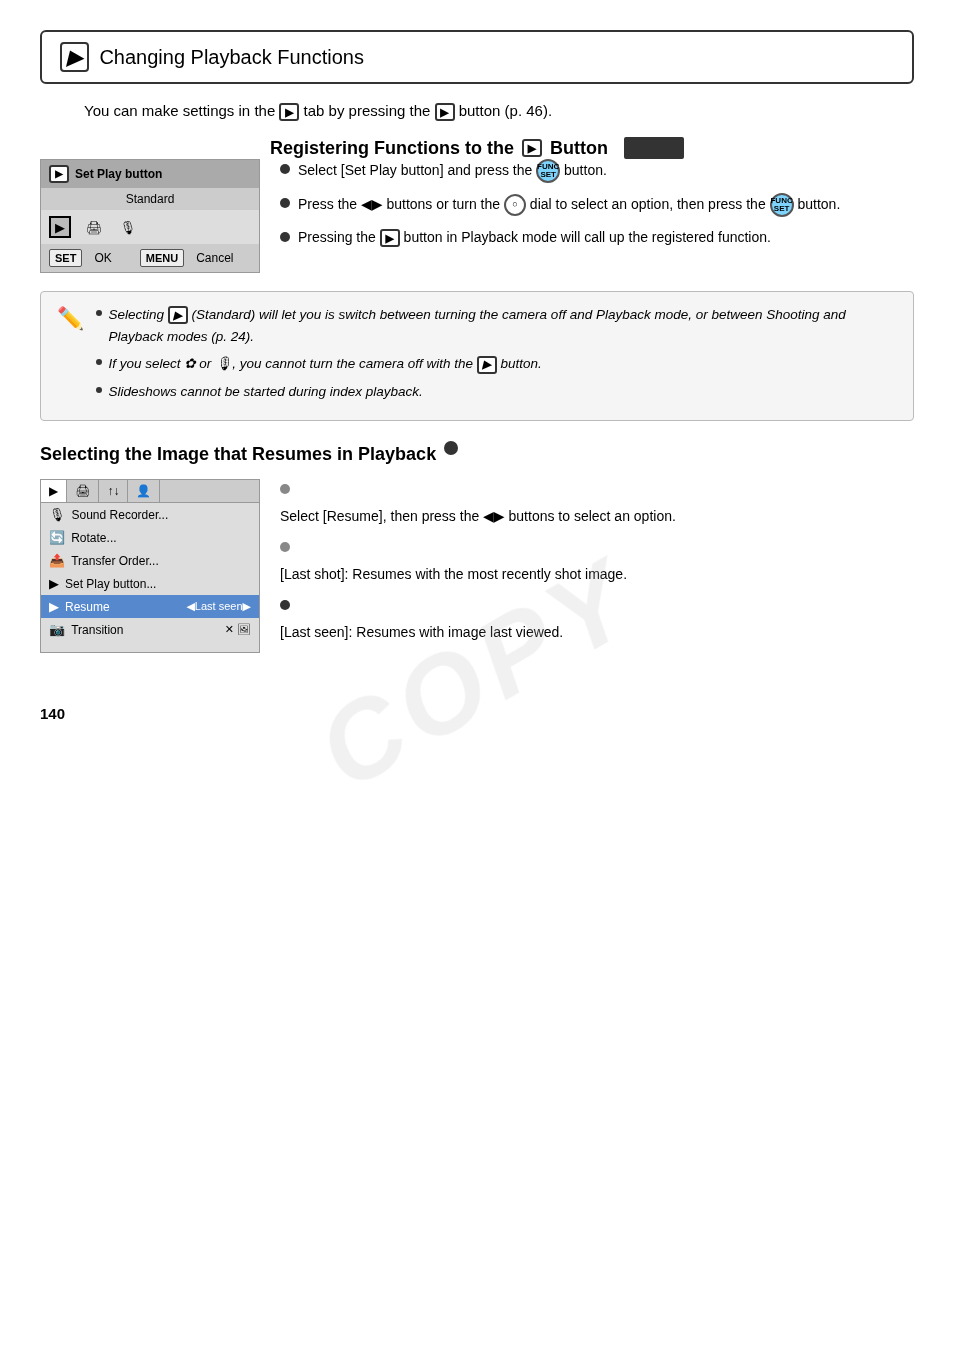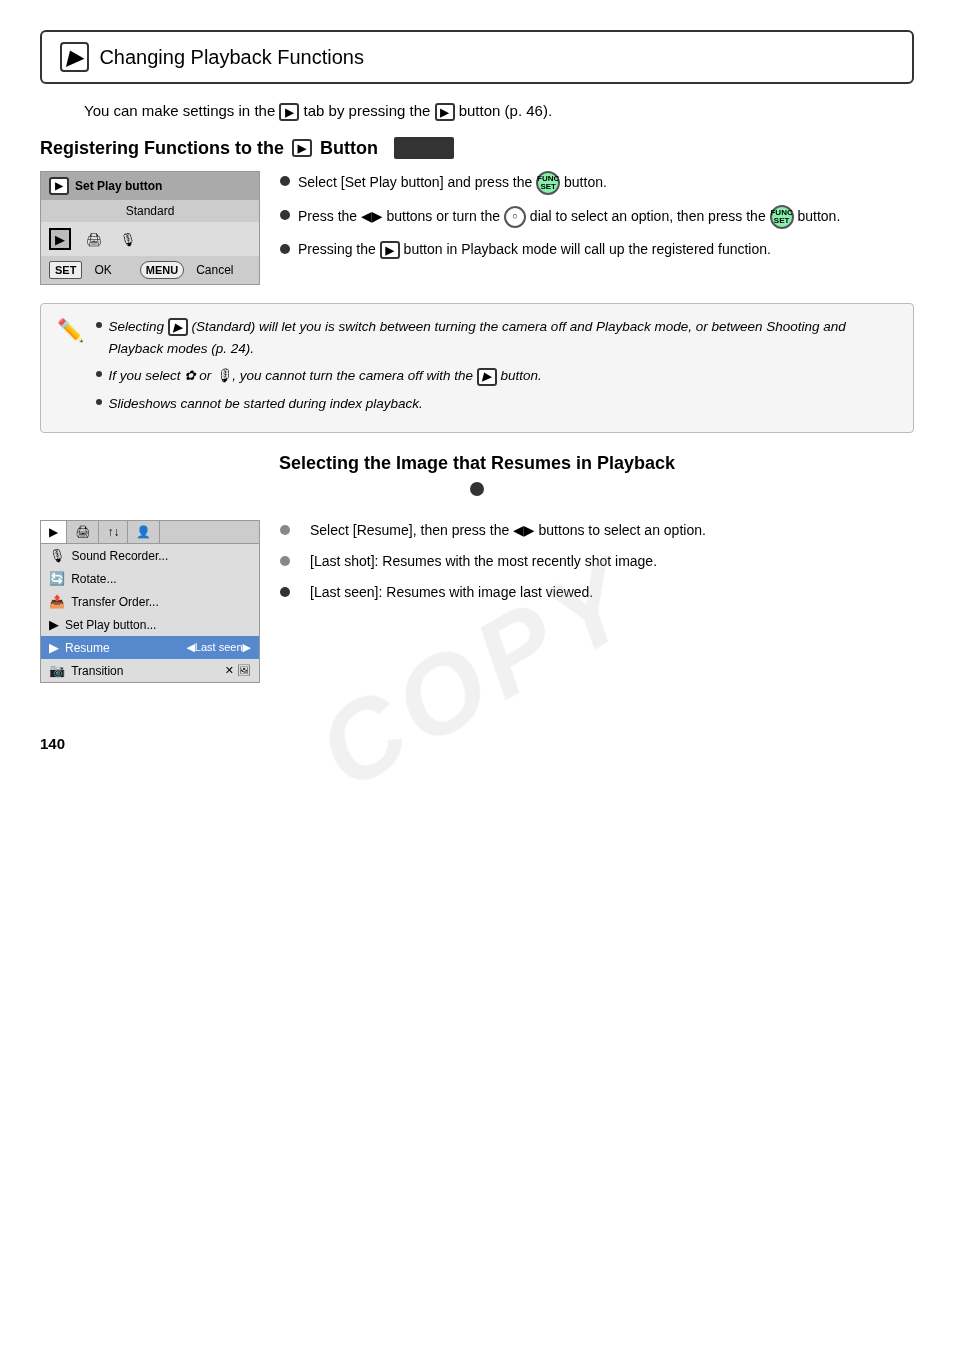--- a/index.html
+++ b/index.html
@@ -34,24 +34,24 @@
     }
     .page-title-text {
       font-size: 20px;
       font-weight: normal;
     }
 
     
     .section-header {
       font-size: 18px;
       font-weight: bold;
-      margin-bottom: 12px;
       display: flex;
       align-items: center;
       gap: 6px;
+      justify-content: center;
     }
     .section-header-bar {
       display: flex;
       align-items: center;
       gap: 8px;
     }
     .section-header-bar .header-accent {
       display: inline-block;
       width: 60px;
       height: 22px;
@@ -81,21 +81,21 @@
       display: inline-flex;
       align-items: center;
       justify-content: center;
       border: 2px solid #555;
       border-radius: 50%;
       width: 24px;
       height: 24px;
       font-size: 8px;
       font-weight: bold;
       vertical-align: middle;
-      background: #86efac;
+      background: #7dd3fc;
       line-height: 1;
       text-align: center;
     }
 
     
     .dial-icon {
       display: inline-flex;
       align-items: center;
       justify-content: center;
       border: 2px solid #555;
@@ -231,21 +231,20 @@
     }
 
     
     .section2-header {
       font-size: 18px;
       font-weight: bold;
       margin-bottom: 12px;
       display: flex;
       align-items: center;
       gap: 8px;
-      flex-direction: column;
     }
 
     .section2-layout {
       display: flex;
       gap: 20px;
     }
 
     
     .menu2-mockup {
       border: 1px solid #999;
@@ -290,24 +289,25 @@
     }
 
     
     .bullet-list2 {
       list-style: none;
       flex: 1;
     }
     .bullet-list2 li {
       display: flex;
       align-items: flex-start;
-      gap: 20px;
+      gap: 12px;
       margin-bottom: 10px;
       font-size: 14px;
       line-height: 1.5;
+      flex-direction: column;
     }
     .bullet-dot-gray {
       width: 10px;
       height: 10px;
       border-radius: 50%;
       background: #888;
       margin-top: 5px;
       flex-shrink: 0;
     }
     .bullet-dot-dark {
@@ -375,21 +375,21 @@
     </div>
     <div class="menu-subtitle">Standard</div>
     <div class="menu-icons-row">
       <div class="menu-icon-item selected">▶</div>
       <div class="menu-icon-item">🖨</div>
       <div class="menu-icon-item">🎙</div>
     </div>
     <div class="menu-bottom-row">
       <span class="menu-btn">SET</span>
       <span>OK</span>
-      <span style="margin-left:16px;border-radius:9px;" class="menu-btn">MENU</span>
+      <span style="margin-left:16px;" class="menu-btn">MENU</span>
       <span>Cancel</span>
     </div>
   </div>
 
   <ul class="bullet-list">
     <li>
       <span class="bullet-dot"></span>
       <span>
         Select [Set Play button] and press the
         <span class="func-icon">FUNC<br>SET</span>

